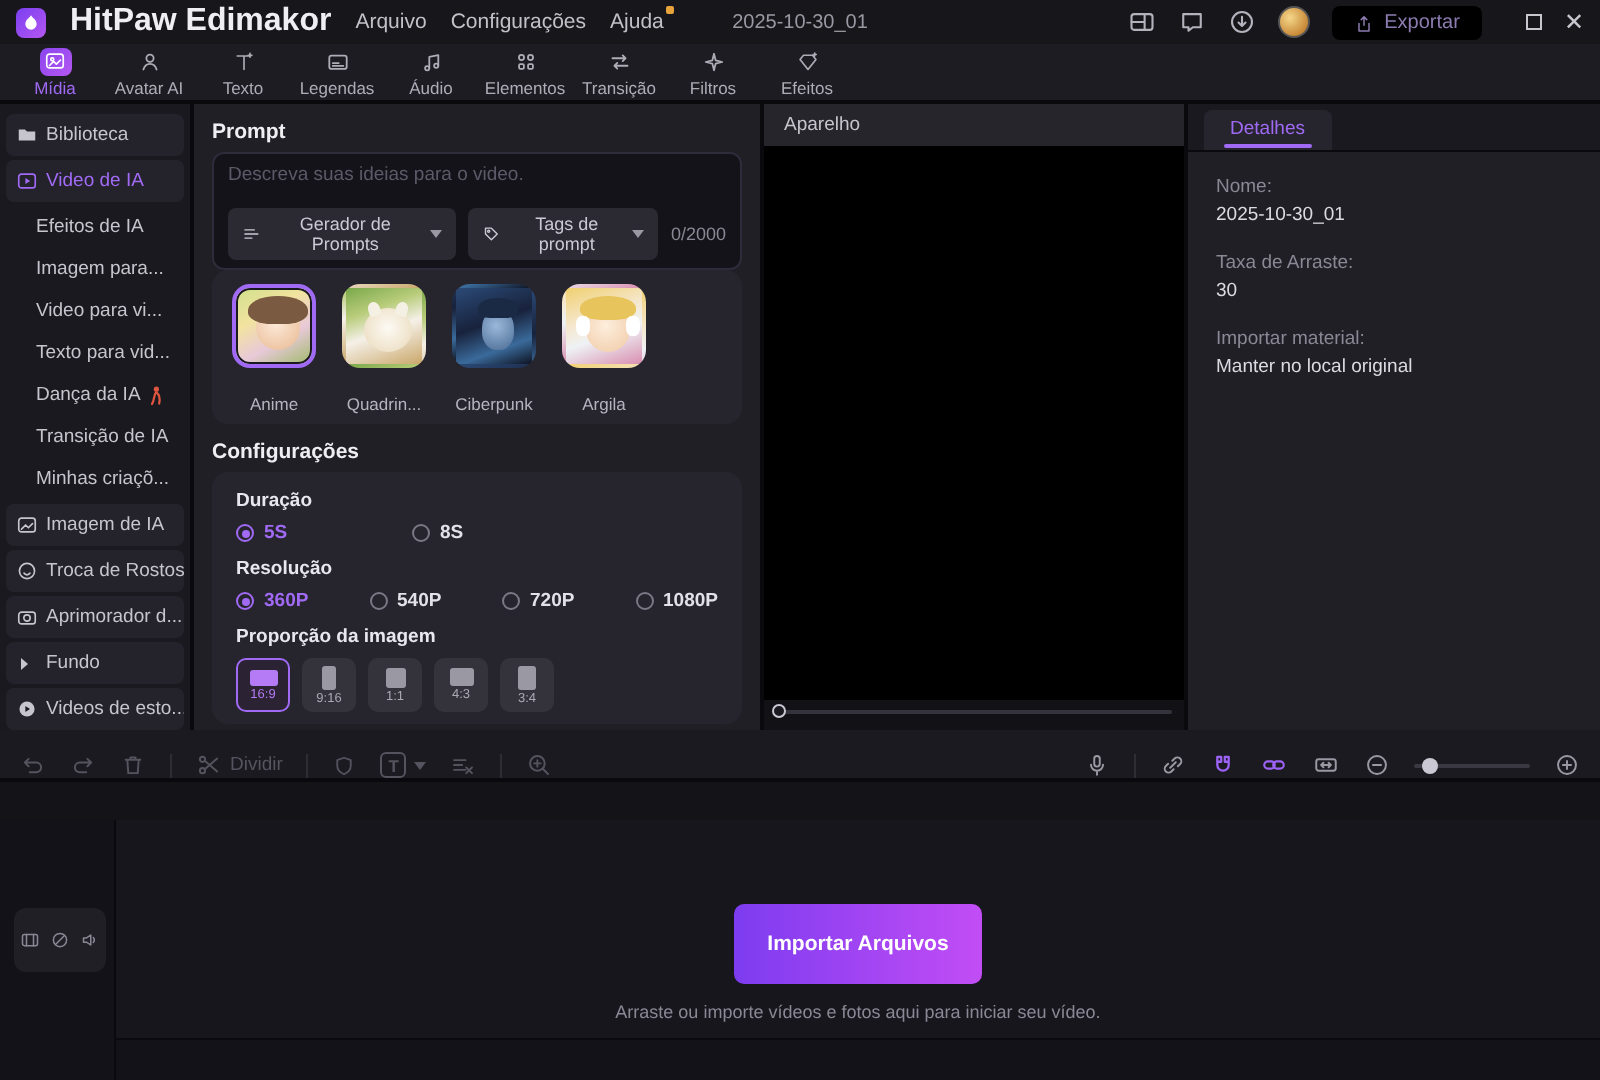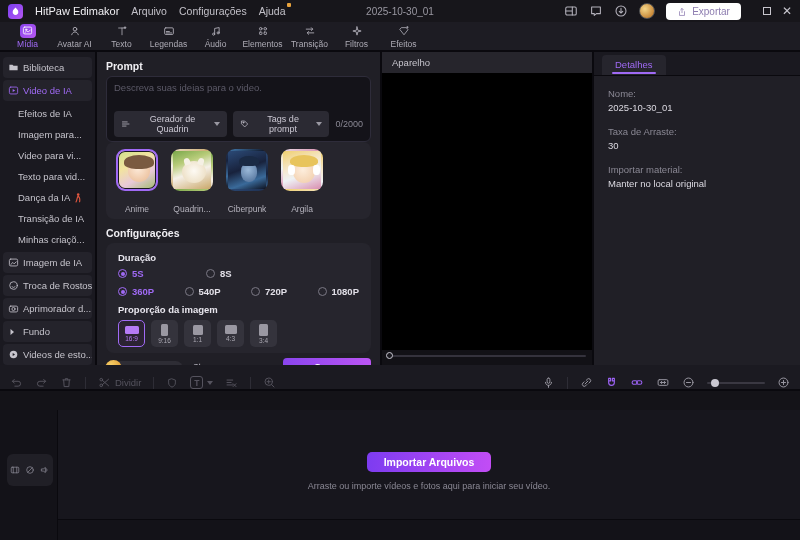--- a/index.html
+++ b/index.html
@@ -7,29 +7,29 @@
     font-family:"Liberation Sans", sans-serif; color:#c6c4cc; }
   .app { position:relative; width:800px; height:540px; background:#141318; }
   svg { display:block; }
   .ic { stroke:currentColor; fill:none; stroke-width:1.2; stroke-linecap:round; stroke-linejoin:round; }
 
   
   .titlebar { position:absolute; left:0; top:0; width:800px; height:22px; background:#17161b;
     display:flex; align-items:center; padding:0 8px; gap:12px; }
   .logo { width:15px; height:15px; border-radius:4px; background:linear-gradient(135deg,#7a3ff0,#b557f2);
     display:flex; align-items:center; justify-content:center; color:#fff; flex:0 0 auto; }
-  .app-name { font-size:11px; font-weight:normal; color:#efeef2; white-space:nowrap; }
+  .app-name { font-size:16px; font-weight:bold; color:#efeef2; white-space:nowrap; }
   .menu { font-size:10.5px; color:#c2c0c8; position:relative; cursor:default; }
   .menu .dot { position:absolute; top:-2px; right:-5px; width:4px; height:4px; border-radius:1px; background:#e8a33d; }
   .tb-title { position:absolute; left:50%; transform:translateX(-50%); font-size:10px; color:#9a98a2; }
   .tb-right { margin-left:auto; display:flex; align-items:center; gap:11px; color:#b4b2bc; }
   .tb-right .wbtn { color:#c8c6ce; }
   .avatar { width:16px; height:16px; border-radius:50%;
     background:radial-gradient(circle at 35% 35%, #f5d78a, #c98a3a 70%, #8a5a20); border:1px solid #555; }
-  .export-btn { display:flex; align-items:flex-end; gap:5px; background:#ffffff; color:#8d7cb0;
+  .export-btn { display:flex; align-items:flex-end; gap:5px; background:#000000; color:#8d7cb0;
     border:none; border-radius:4px; padding:3px 11px; font-size:10px; font-family:inherit; }
   .win-min { width:9px; height:1px; background:#c8c6ce; }
   .win-max { width:8px; height:8px; border:1px solid #c8c6ce; }
   .win-close { font-size:12px; line-height:8px; color:#c8c6ce; }
 
   
   .tabbar { position:absolute; left:0; top:22px; width:800px; height:30px; background:#1d1c23;
     border-bottom:2px solid #0a090e; display:flex; align-items:center; padding-left:4px; }
   .tab { width:47px; display:flex; flex-direction:column; align-items:center; gap:1px; color:#aeacb6; }
   .tab .tab-ic { width:14px; height:14px; display:flex; align-items:center; justify-content:center; }
@@ -154,21 +154,21 @@
   .zoom-slider { width:58px; height:2px; background:#3a3842; border-radius:1px; position:relative; }
   .zoom-slider .zknob { position:absolute; left:4px; top:-3px; width:8px; height:8px; border-radius:50%; background:#cac8d2; }
 
   
   .timeline { position:absolute; left:0; top:410px; width:800px; height:130px; background:#17161d; display:flex; }
   .tl-strip { width:58px; background:#131218; border-right:1px solid #0a090e; position:relative; flex:0 0 auto; }
   .track-ctrls { position:absolute; left:7px; top:44px; width:46px; height:32px; background:#201f26;
     border-radius:6px; display:flex; align-items:center; justify-content:center; gap:5px; color:#8a8894; }
   .tl-main { flex:1; position:relative; display:flex; flex-direction:column; align-items:center; }
   .tl-main .import-wrap { margin-top:42px; display:flex; flex-direction:column; align-items:center; gap:9px; }
-  .import-btn { height:20px; padding:0 17px; border:none; border-radius:5px; color:#fff; font-size:10.5px;
+  .import-btn { height:40px; padding:0 17px; border:none; border-radius:5px; color:#fff; font-size:10.5px;
     font-weight:bold; font-family:inherit; background:linear-gradient(90deg,#7d3cf0,#c24df5); }
   .import-hint { font-size:9px; color:#8a8894; }
   .tl-bottom { position:absolute; left:0; bottom:0; width:100%; height:21px; background:#131218;
     border-top:1px solid #0a090e; }
 </style>
 </head>
 <body>
 
 <div class="app">
 
@@ -395,21 +395,21 @@
 
     <div class="mainpanel">
       <div class="sec-title">Prompt</div>
       <div class="prompt-box">
         <textarea placeholder="Descreva suas ideias para o video." style=""></textarea>
         <div class="prompt-foot">
           <button class="pill-btn">
             <svg class="ic" width="10" height="10" viewBox="0 0 16 16">
                 <path d="M2.5 4.5h8M2.5 8h11M2.5 11.5h6"></path>
               </svg>
-            <span>Gerador de Quadrin</span>
+            <span>Gerador de Prompts</span>
               <span class="caret"></span>
           </button>
           <button class="pill-btn">
             <svg class="ic" width="10" height="10" viewBox="0 0 16 16">
                 <path d="M3 3h5l5 5-5 5-5-5z"></path>
                 <circle cx="5.7" cy="5.7" r="0.9"></circle>
               </svg>
             <span>Tags de prompt</span>
               <span class="caret"></span>
           </button>
@@ -457,20 +457,21 @@
         <div class="cfg-row">
           <div class="radio-opt sel w90">
               <span class="radio"></span>
               <span class="radio-lb">5S</span>
             </div>
           <div class="radio-opt w90">
               <span class="radio"></span>
               <span class="radio-lb">8S</span>
             </div>
         </div>
+        <div class="cfg-label">Resolução</div>
         <div class="cfg-row">
           <div class="radio-opt sel w66">
               <span class="radio"></span>
               <span class="radio-lb">360P</span>
             </div>
           <div class="radio-opt w66">
               <span class="radio"></span>
               <span class="radio-lb">540P</span>
             </div>
           <div class="radio-opt w66">

